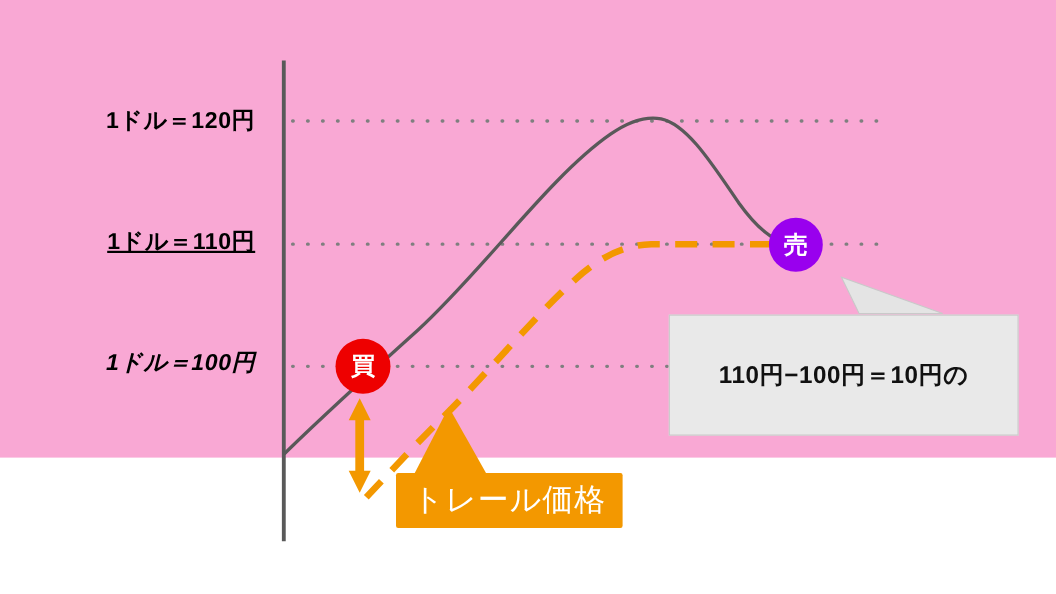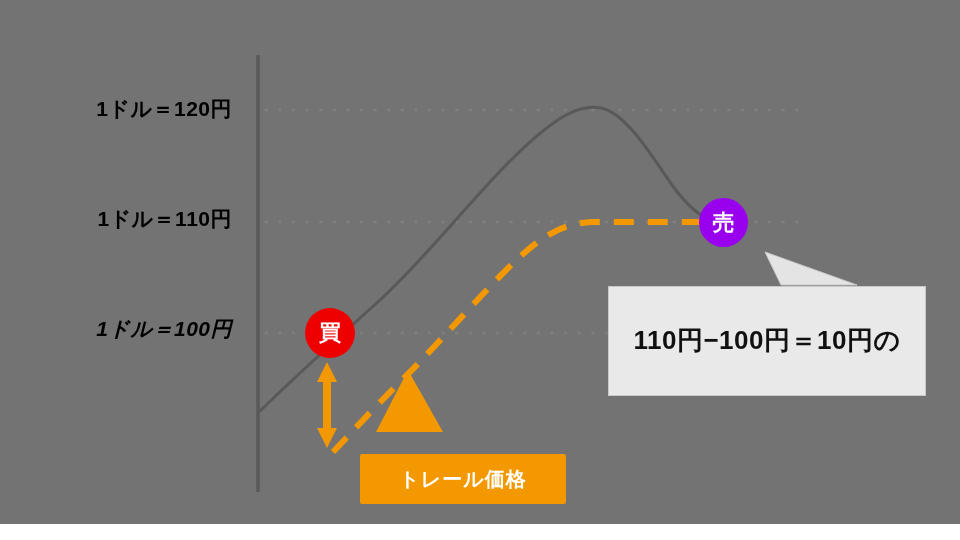--- a/index.html
+++ b/index.html
@@ -12,35 +12,35 @@
     height: 540px;
     position: relative;
     overflow: hidden;
     font-family: "Liberation Sans", "DejaVu Sans", sans-serif;
   }
   #stage {
     position: absolute;
     left: 0;
     top: 0;
     width: 960px;
-    height: 524px;
-    background: #737373;
+    height: 416px;
+    background: #f9a8d4;
   }
   .axis-label {
     position: absolute;
     font-size: 21px;
     font-weight: 700;
     color: #000000;
     letter-spacing: 0.5px;
     white-space: nowrap;
     text-align: right;
     width: 200px;
   }
   #label-120 { left: 32px; top: 95px; }
-  #label-110 { left: 32px; top: 205px; }
+  #label-110 { left: 32px; top: 205px; text-decoration: underline; }
   #label-100 { left: 32px; top: 315px; font-style: italic; }
 
   .vector-layer {
     position: absolute;
     left: 0;
     top: 0;
     width: 960px;
     height: 540px;
   }
 
@@ -66,50 +66,50 @@
     left: 699px;
     top: 198px;
     width: 49px;
     height: 49px;
     background: #9900ee;
   }
 
   #banner-trail {
     position: absolute;
     left: 360px;
-    top: 454px;
+    top: 430px;
     width: 206px;
     height: 50px;
     background: #f39800;
     display: flex;
     align-items: center;
     justify-content: center;
     color: #ffffff;
-    font-size: 20px;
-    font-weight: 700;
+    font-size: 28px;
+    font-weight: 400;
     letter-spacing: 1px;
     border-radius: 2px;
   }
 
   #callout-profit {
     position: absolute;
     left: 608px;
     top: 286px;
     width: 318px;
     height: 110px;
     background: #e9e9e9;
     border: 1px solid #c9c9c9;
     display: flex;
     flex-direction: column;
     align-items: center;
     justify-content: center;
     box-sizing: border-box;
   }
   .callout-line {
-    font-size: 26px;
+    font-size: 22px;
     font-weight: 700;
     color: #111111;
     line-height: 1.35;
     white-space: nowrap;
     letter-spacing: 0.5px;
   }
 </style>
 </head>
 <body>
 

